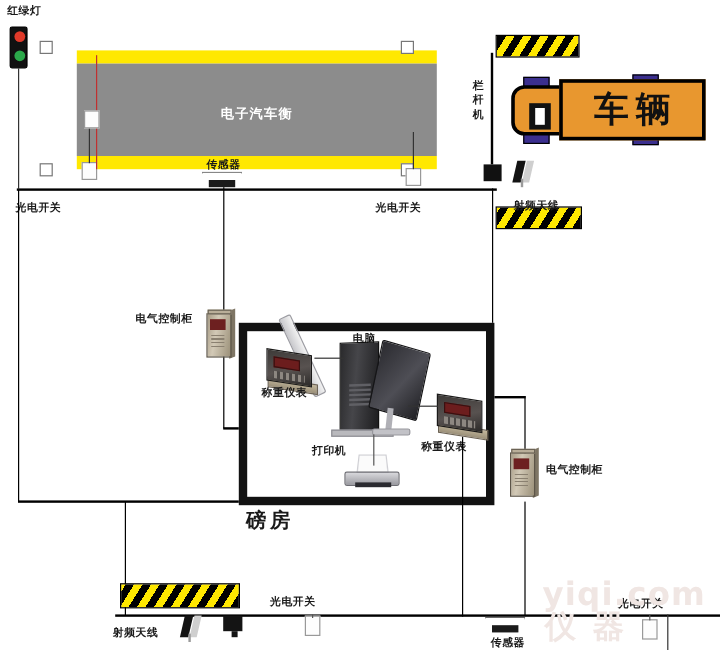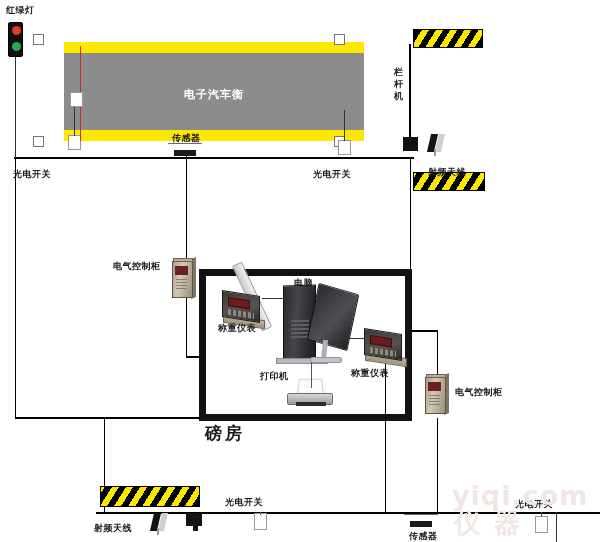--- a/index.html
+++ b/index.html
@@ -614,20 +614,34 @@
   <div class="hazard" style="left:413px; top:29px; width:70px; height:19px;"></div>
   <div class="hazard" style="left:413px; top:172px; width:72px; height:19px;"></div>
 
   <div class="rf-antenna" style="left:428px; top:134px;">
     <div class="rf-blade-a"></div>
     <div class="rf-blade-b"></div>
     <div class="rf-stem"></div>
   </div>
   <div class="lbl" style="left:428px; top:168px;">射频天线</div>
 
+  <div id="vehicle">
+    <div class="veh-wheel" style="left:12px; top:2px; width:22px; height:10px;"></div>
+    <div class="veh-wheel" style="left:12px; top:48px; width:22px; height:10px;"></div>
+    <div class="veh-wheel" style="left:103px; top:0px; width:22px; height:10px;"></div>
+    <div class="veh-wheel" style="left:103px; top:49px; width:22px; height:10px;"></div>
+    <div id="veh-cab">
+      <div id="veh-window">
+        <div id="veh-window-inner"></div>
+      </div>
+    </div>
+    <div id="veh-body">
+      <div id="veh-text">车辆</div>
+    </div>
+  </div>
 
   <div class="vline" style="left:15px; top:158px; height:260px; background:#000;"></div>
   <div class="hline" style="left:15px; top:417px; width:185px;"></div>
 
   <div class="vline" style="left:186px; top:156px; height:105px; background:#000;"></div>
   <div class="vline" style="left:186px; top:297px; height:60px; background:#000;"></div>
   <div class="hline" style="left:186px; top:356px; width:16px;"></div>
 
   <div class="vline" style="left:410px; top:157px; height:217px; background:#000;"></div>
   <div class="vline" style="left:437px; top:330px; height:50px; background:#000;"></div>

